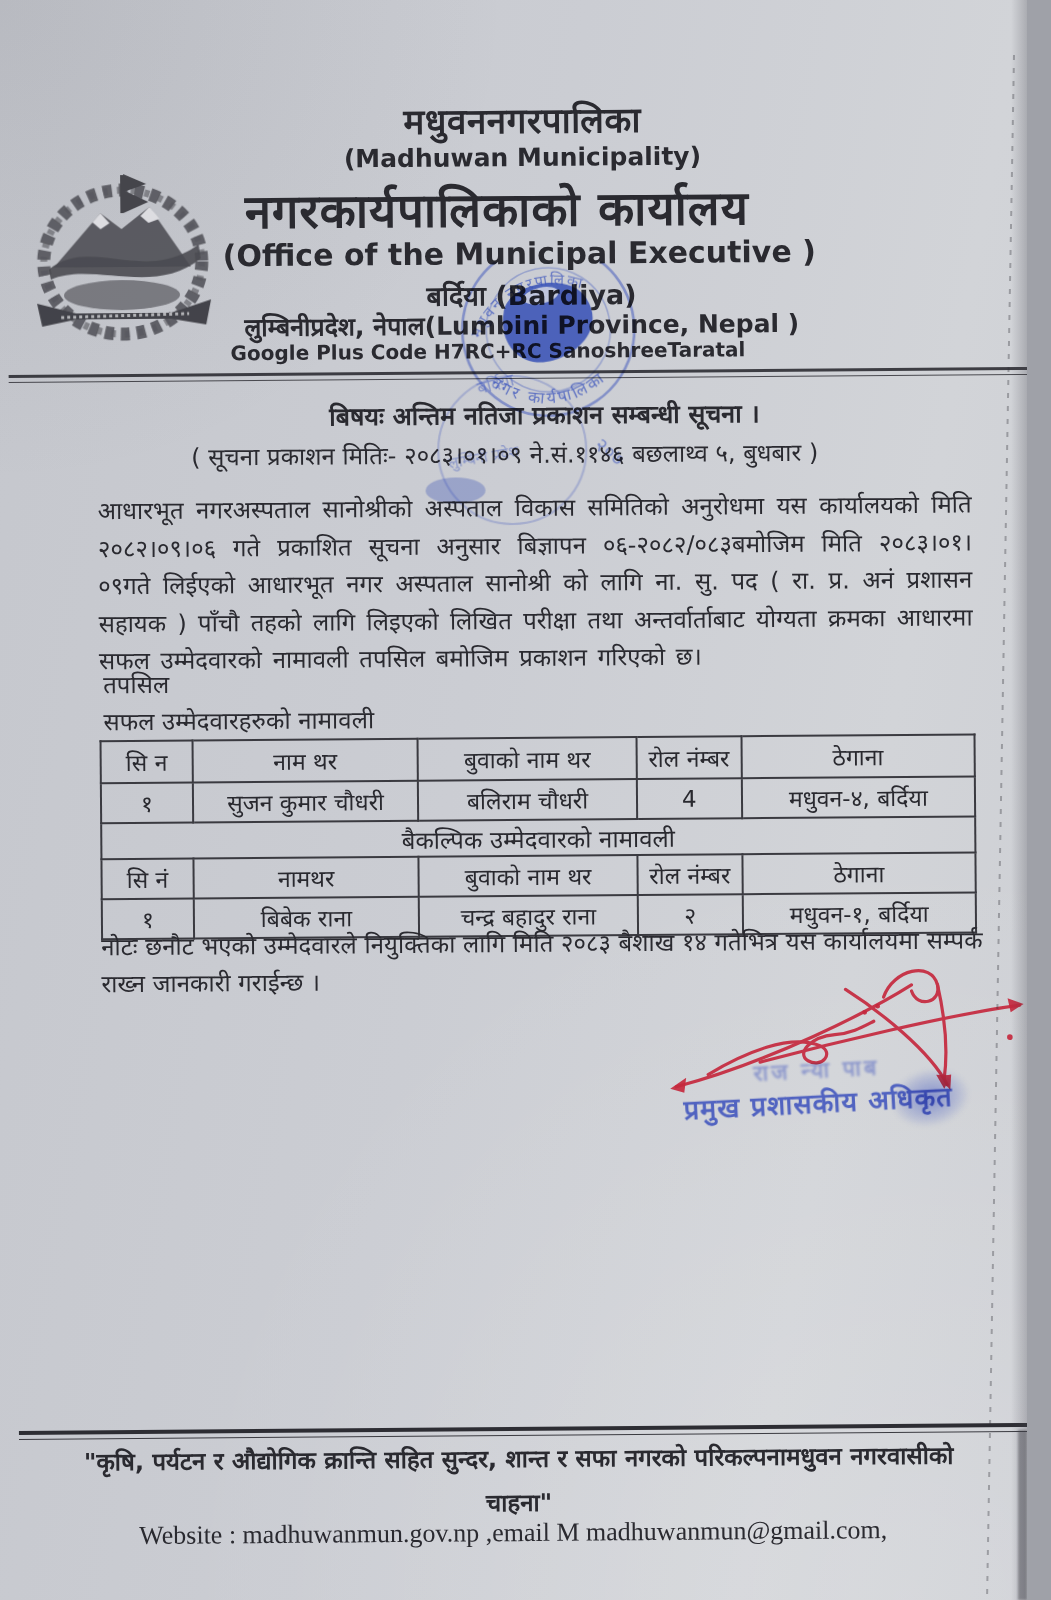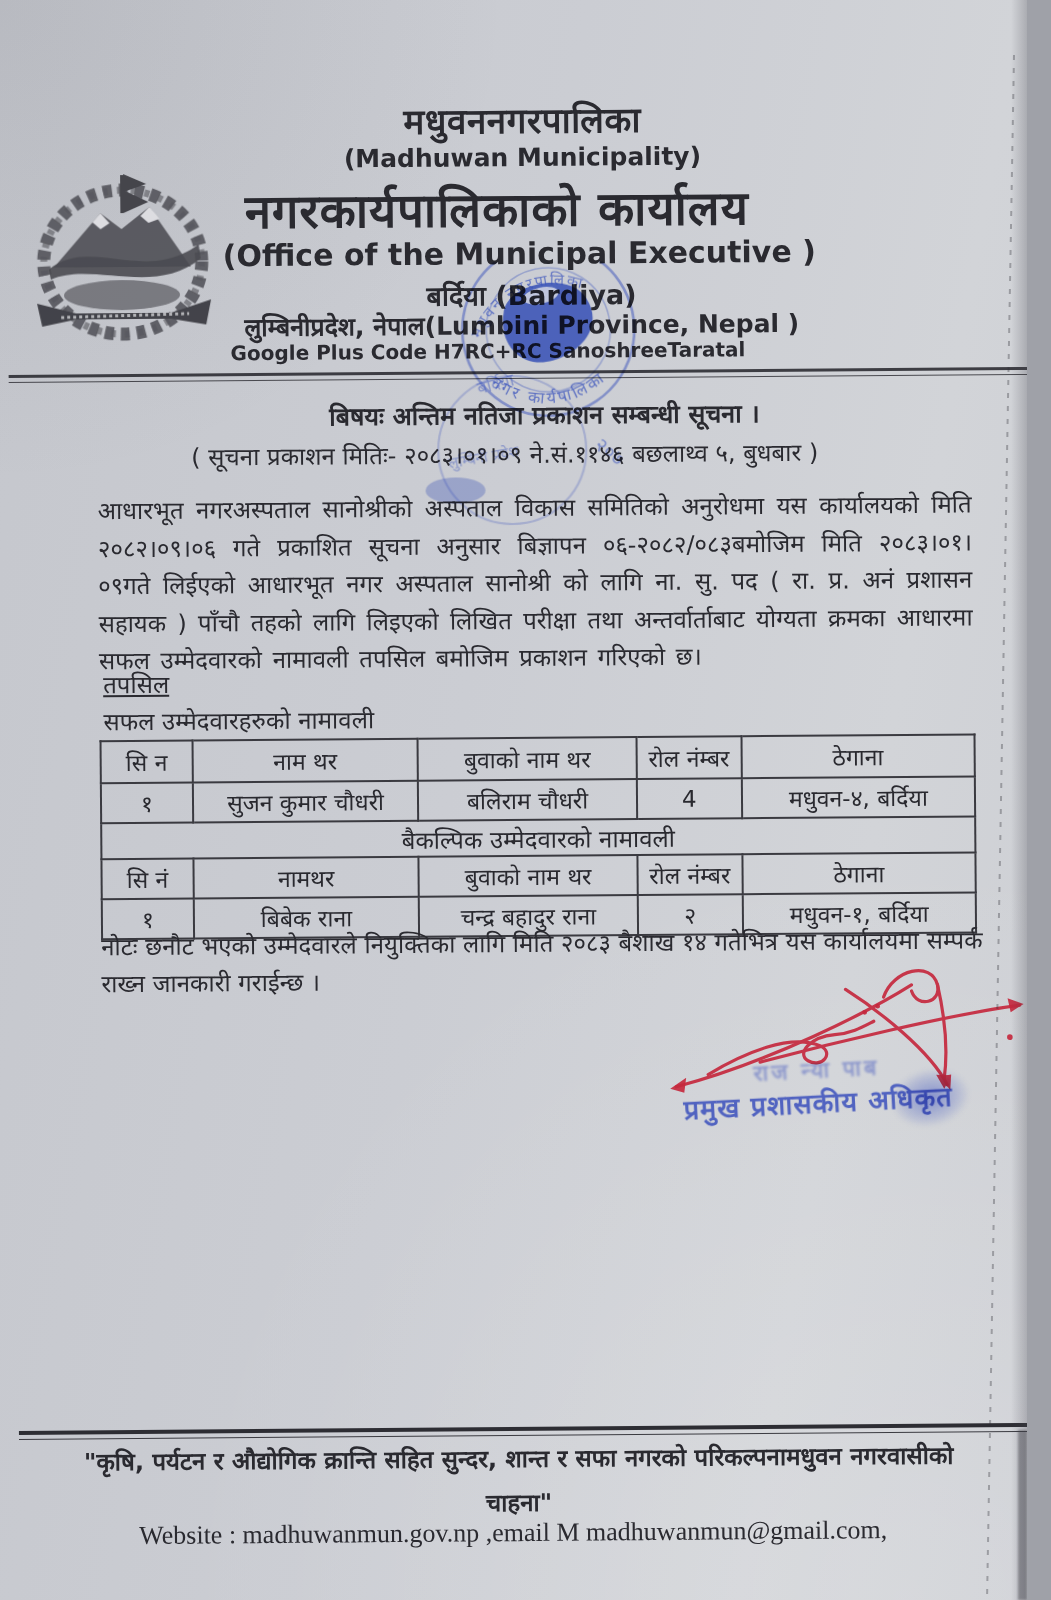--- a/index.html
+++ b/index.html
@@ -21,21 +21,21 @@
   .t-dist{top:276px;font-size:27px;font-weight:bold;transform:translateX(22px);}
   .t-prov{top:307px;font-size:25px;font-weight:600;transform:translateX(12px);}
   .t-plus{top:339px;font-size:20px;font-weight:bold;transform:translateX(-22px);}
   .rule{position:absolute;height:4px;border-top:3.5px solid #2d2d33;border-bottom:1.6px solid #3a3a40;}
   .rule-hdr{top:371px;left:12px;width:1035px;opacity:.9;}
   .rule-ftr{top:1427px;left:14px;width:1031px;border-top-width:4px;}
   .subject{top:397px;font-size:25px;font-weight:600;transform:translateX(34px);}
   .dateline{top:437px;font-size:24px;transform:translateX(-6px);}
   .para{position:absolute;left:100px;top:490px;width:874px;font-size:24px;line-height:37.5px;
         text-align:justify;word-spacing:3px;}
-  .tapasil{position:absolute;left:104px;top:664px;font-size:24px;text-decoration:underline;}
+  .tapasil{position:absolute;left:104px;top:664px;font-size:24px;}
   .tbl-title{position:absolute;left:104px;top:701px;font-size:24px;}
   table.results{position:absolute;left:100px;top:737px;width:876px;border-collapse:collapse;
         font-size:23px;color:#29292f;}
   table.results th,table.results td{border:2px solid #3a3a40;text-align:center;font-weight:normal;
         padding:0 4px;overflow:hidden;white-space:nowrap;}
   tr.h1{height:42px;} tr.r1{height:40px;} tr.sp{height:36px;} tr.h2{height:40px;} tr.r2{height:40px;}
   td.spancell{text-align:left;padding-left:6px;font-size:24px;}
   .note{position:absolute;left:100px;top:926px;width:902px;font-size:24px;line-height:37px;text-align:left;}
   .sig{position:absolute;left:648px;top:952px;width:400px;height:180px;}
   .officer{position:absolute;left:645px;top:1056px;width:340px;text-align:center;

